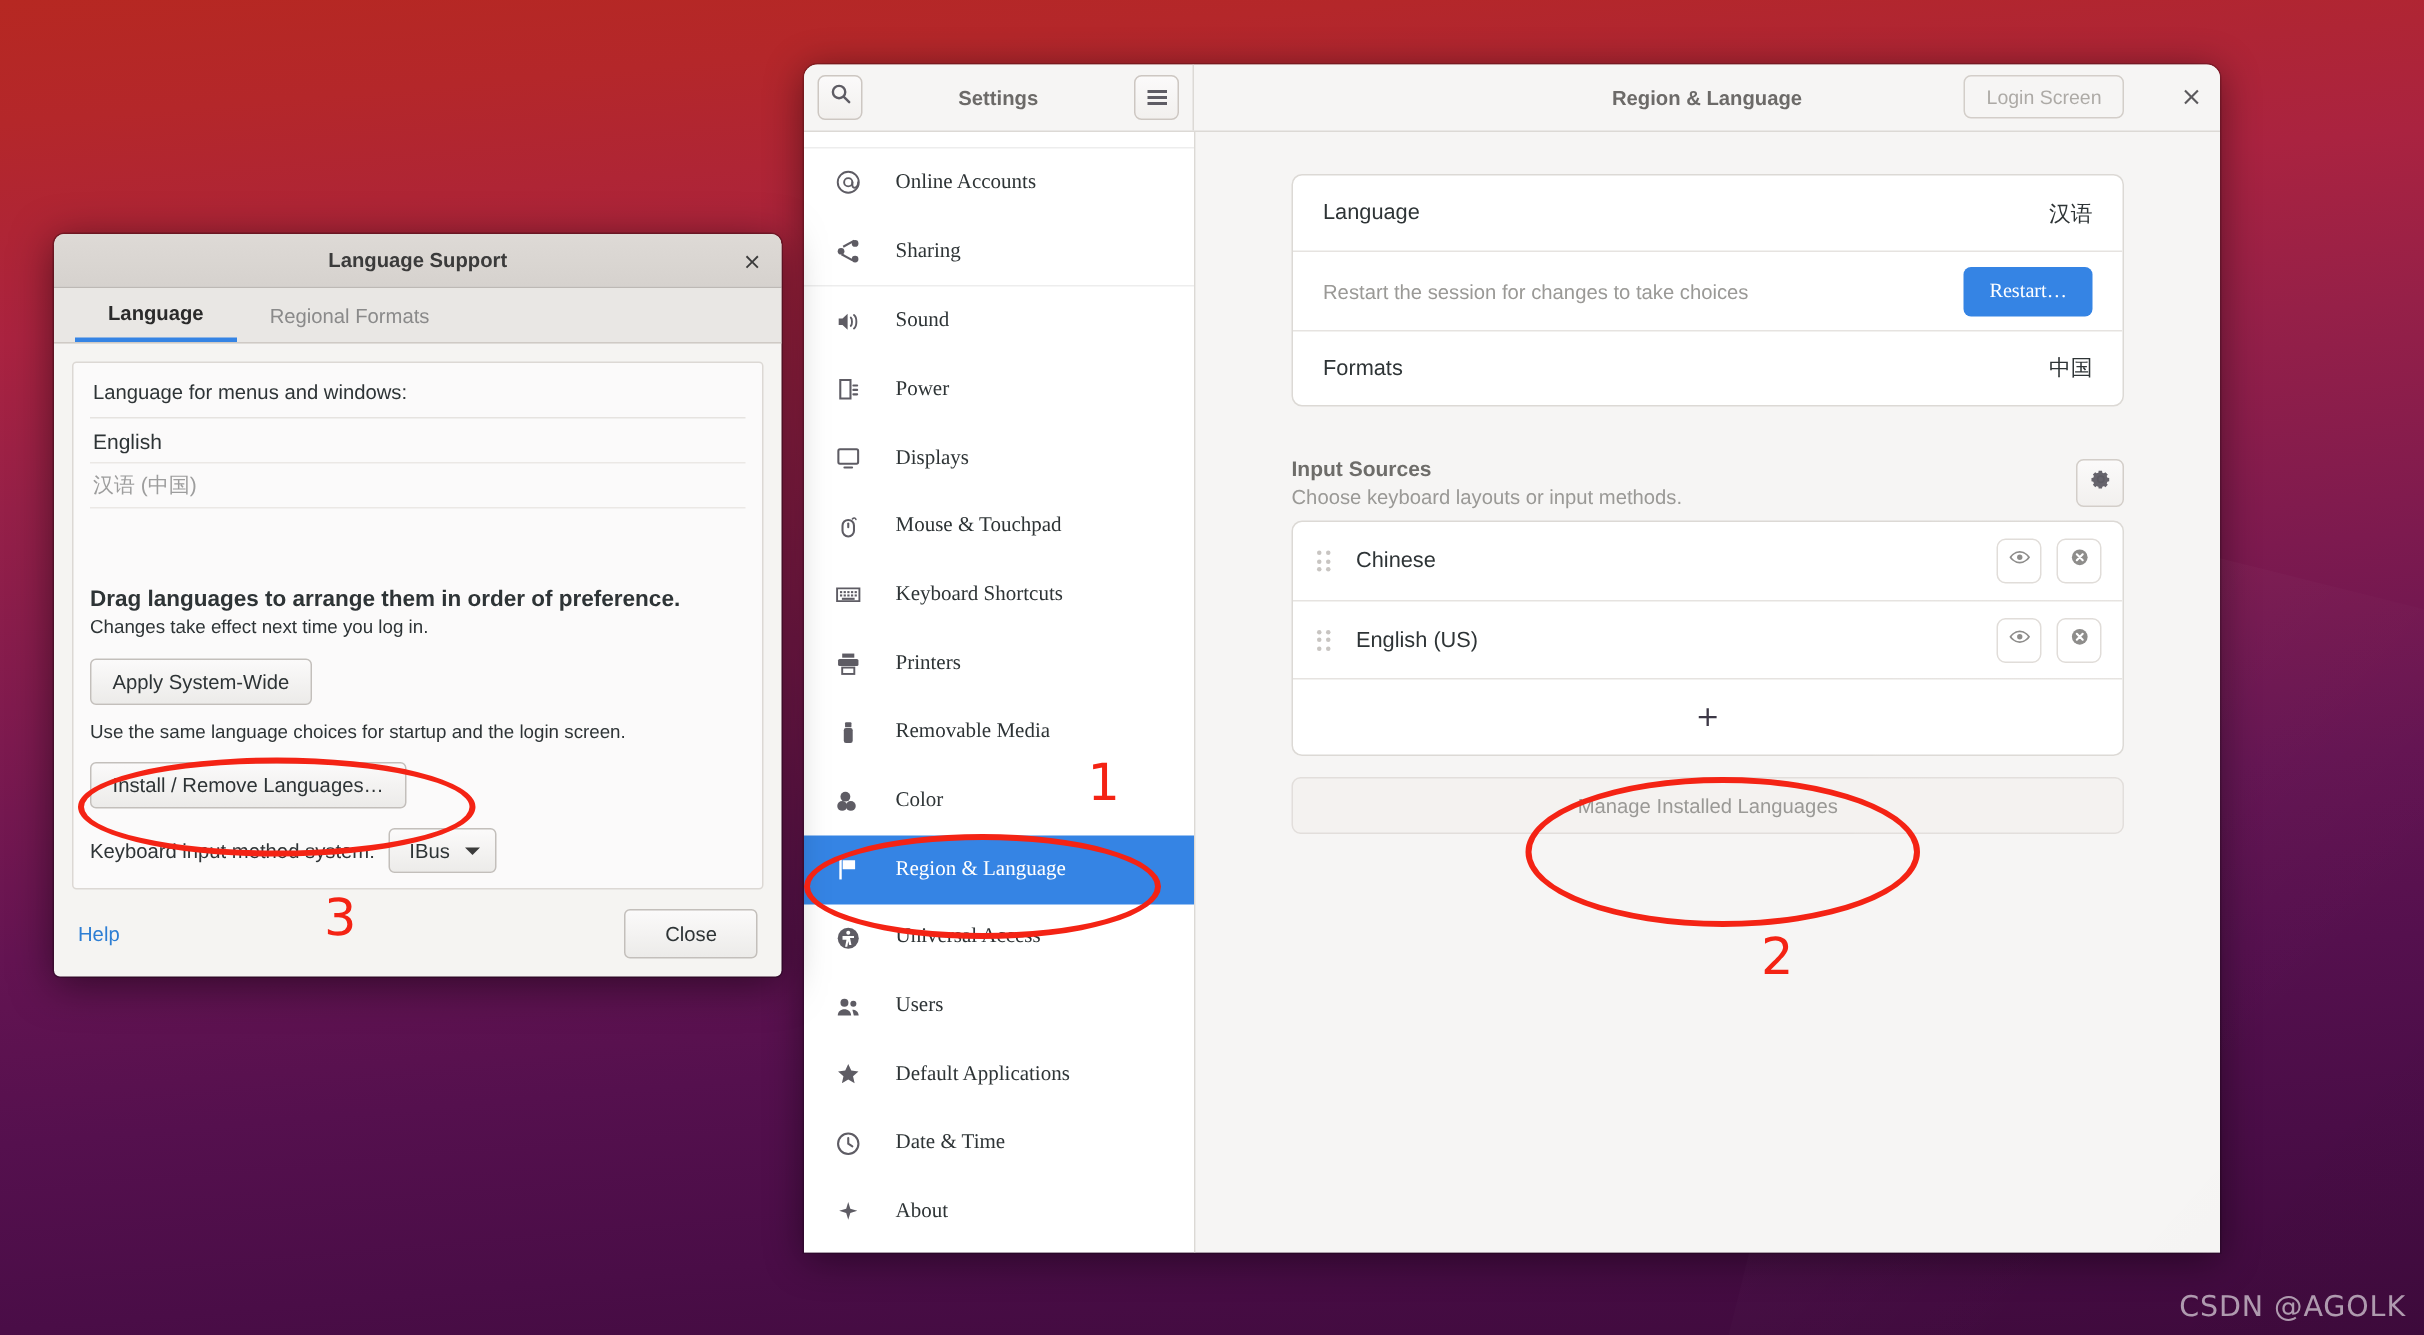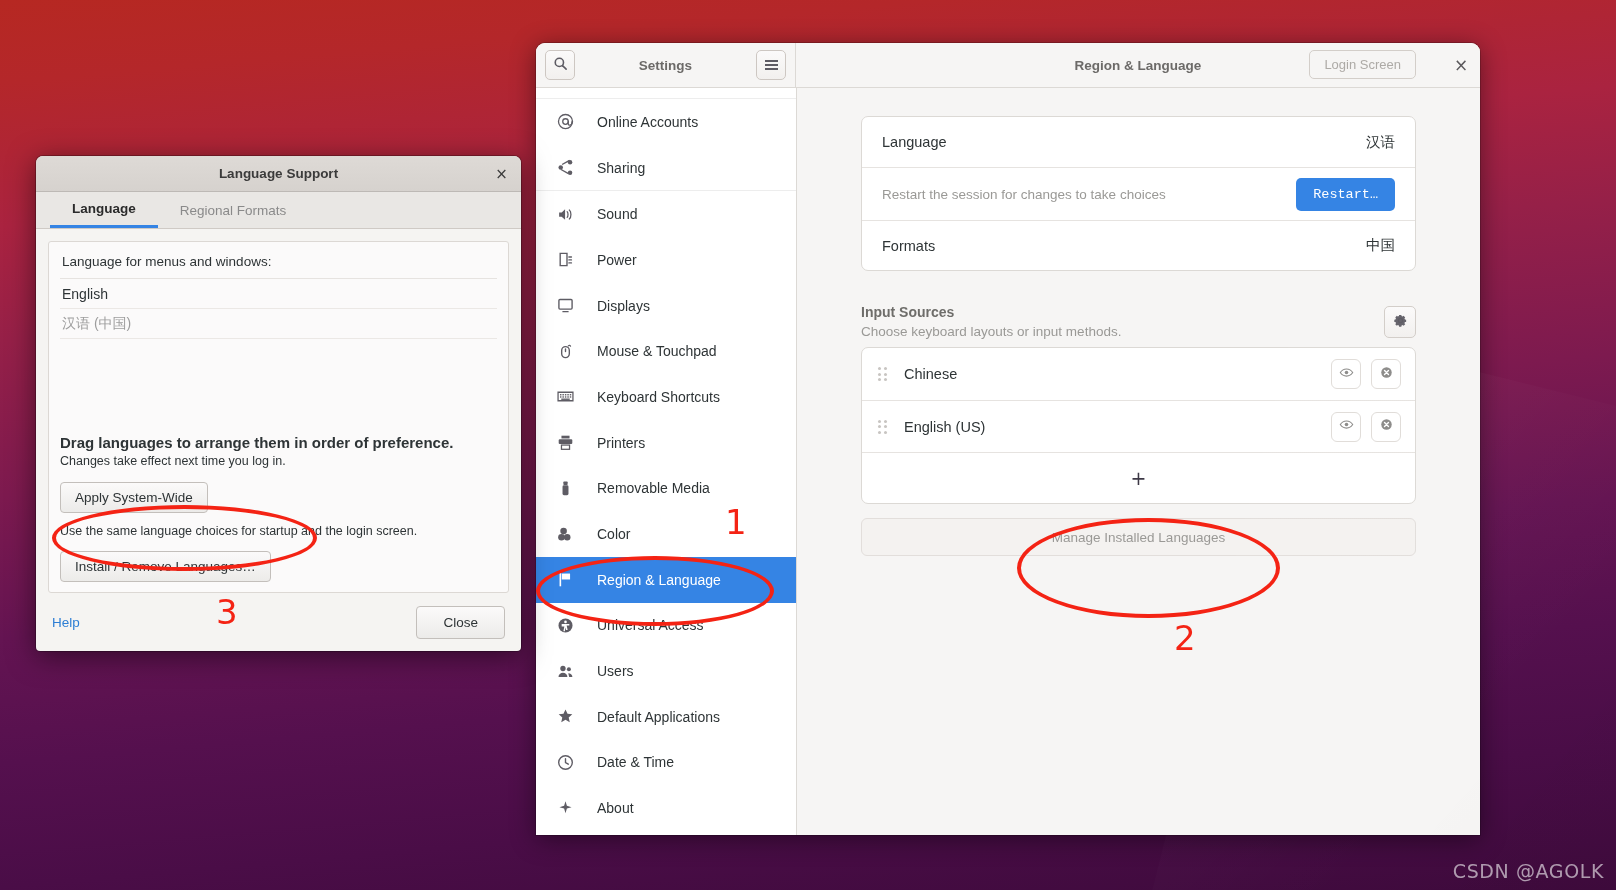--- a/index.html
+++ b/index.html
@@ -159,21 +159,21 @@
     color: #2e3436;
     font-size: 14px;
     cursor: pointer;
     position: relative;
   }
   .sb-item .sb-icon {
     width: 26px; flex: 0 0 26px;
     display: flex; align-items: center; justify-content: flex-start;
     color: #5e5c64;
   }
-  .sb-item .sb-label { margin-left: 14px; }
+  .sb-item .sb-label { margin-left: 14px; font-family: Liberation Serif, serif; }
   .sb-item.selected {
     background: #3584e4;
     color: #ffffff;
   }
   .sb-item.selected .sb-icon { color: #ffffff; }
   .sb-sep {
     height: 1px; background: #ededed;
     margin: 0;
   }
 
@@ -204,21 +204,21 @@
   .row.sub { min-height: 53px; }
   .row.sub .row-label { font-size: 13.5px; color: #9a9996; }
   .btn-restart {
     background: #3584e4;
     color: #ffffff;
     border: none;
     border-radius: 5px;
     height: 33px;
     padding: 0 17px;
     font-size: 13.5px;
-    font-family: Liberation Mono, monospace;
+    font-family: Liberation Serif, serif;
     cursor: pointer;
   }
 
   .section-head {
     display: flex;
     align-items: flex-start;
     margin: 33px 0 8px 0;
   }
   .section-head .sh-text { flex: 1; }
   .sh-title { font-size: 14px; font-weight: bold; color: #6e6d6a; }
@@ -758,20 +758,27 @@
 
       <div style="margin-top:14px;">
         <span class="gbtn">Apply System-Wide</span>
       </div>
       <div class="hint" style="margin-top:11px;">Use the same language choices for startup and the login screen.</div>
 
       <div style="margin-top:13px;">
         <span class="gbtn">Install / Remove Languages…</span>
       </div>
 
+      <div class="kb-row">
+        <span class="kb-label">Keyboard input method system:</span>
+        <span class="combo">
+          <span>IBus</span>
+          <span class="caret"></span>
+        </span>
+      </div>
     </div>
 
     <div class="ld-actions">
       <span class="help-link">Help</span>
       <span class="spacer"></span>
       <span class="gbtn" style="height:33px;padding:0 26px;">Close</span>
     </div>
   </div>
 
   <div class="ellipse" style="left:536px; top:556px; width:230px; height:62px;"></div>

